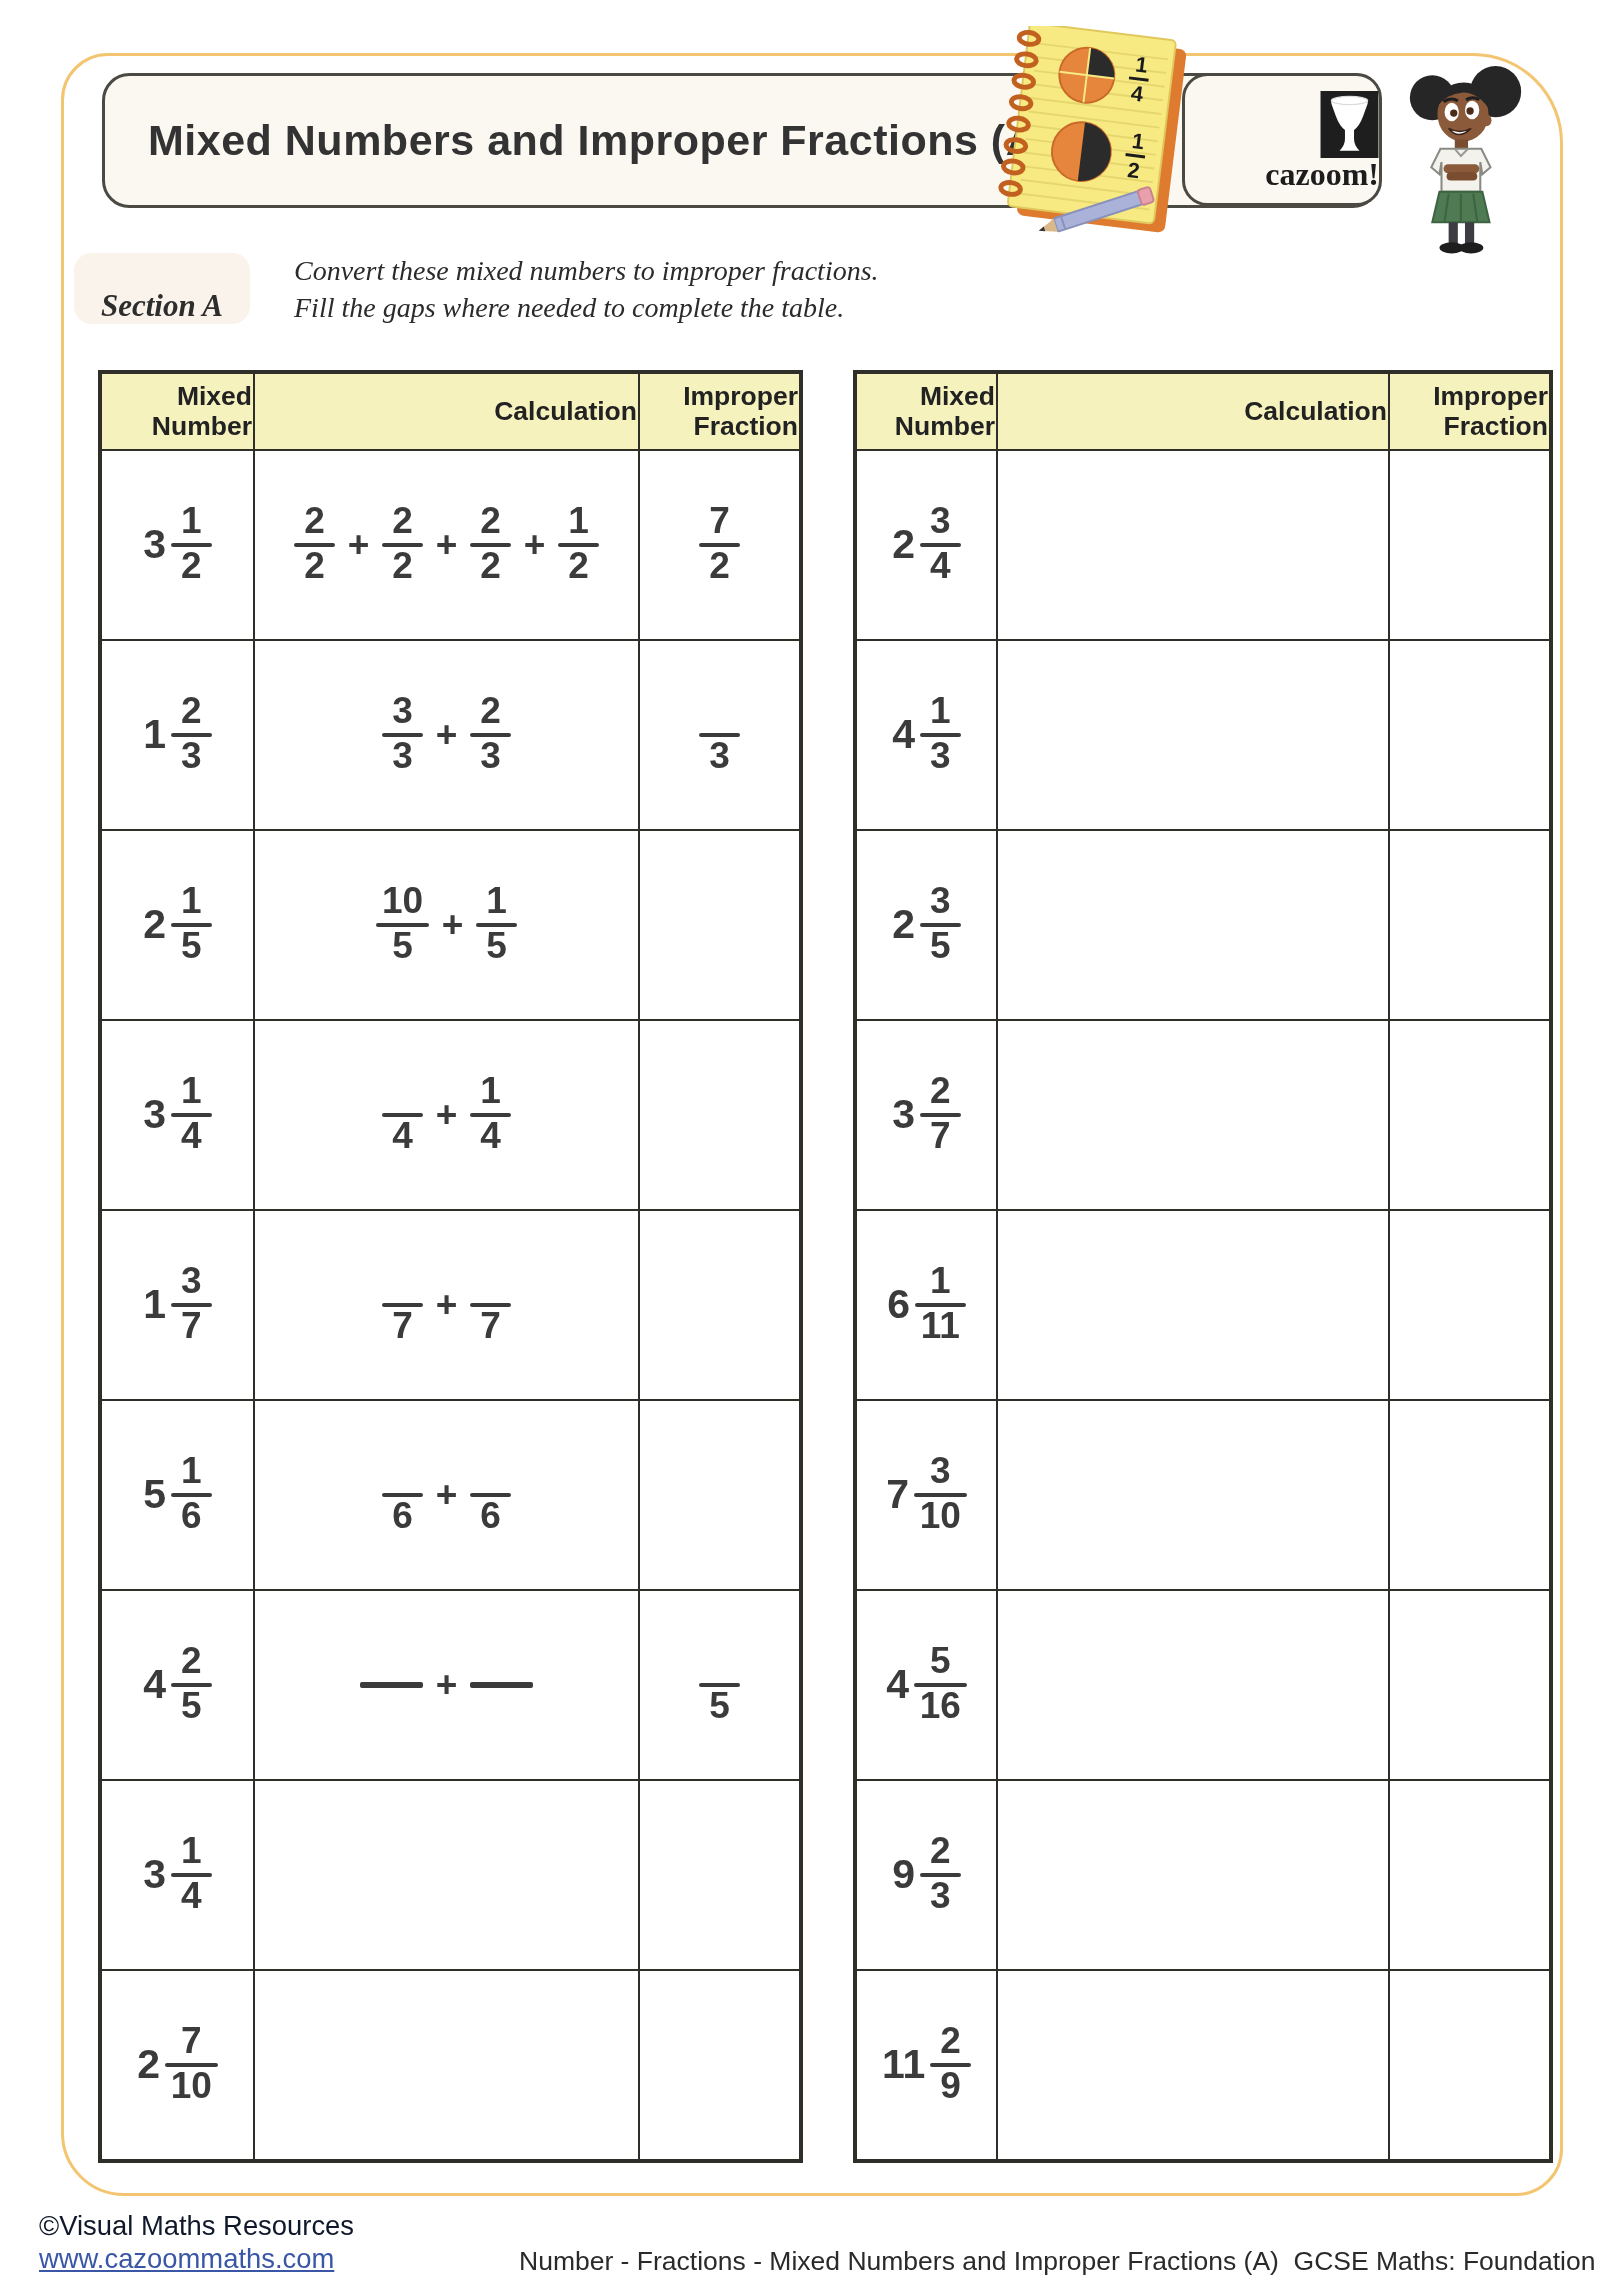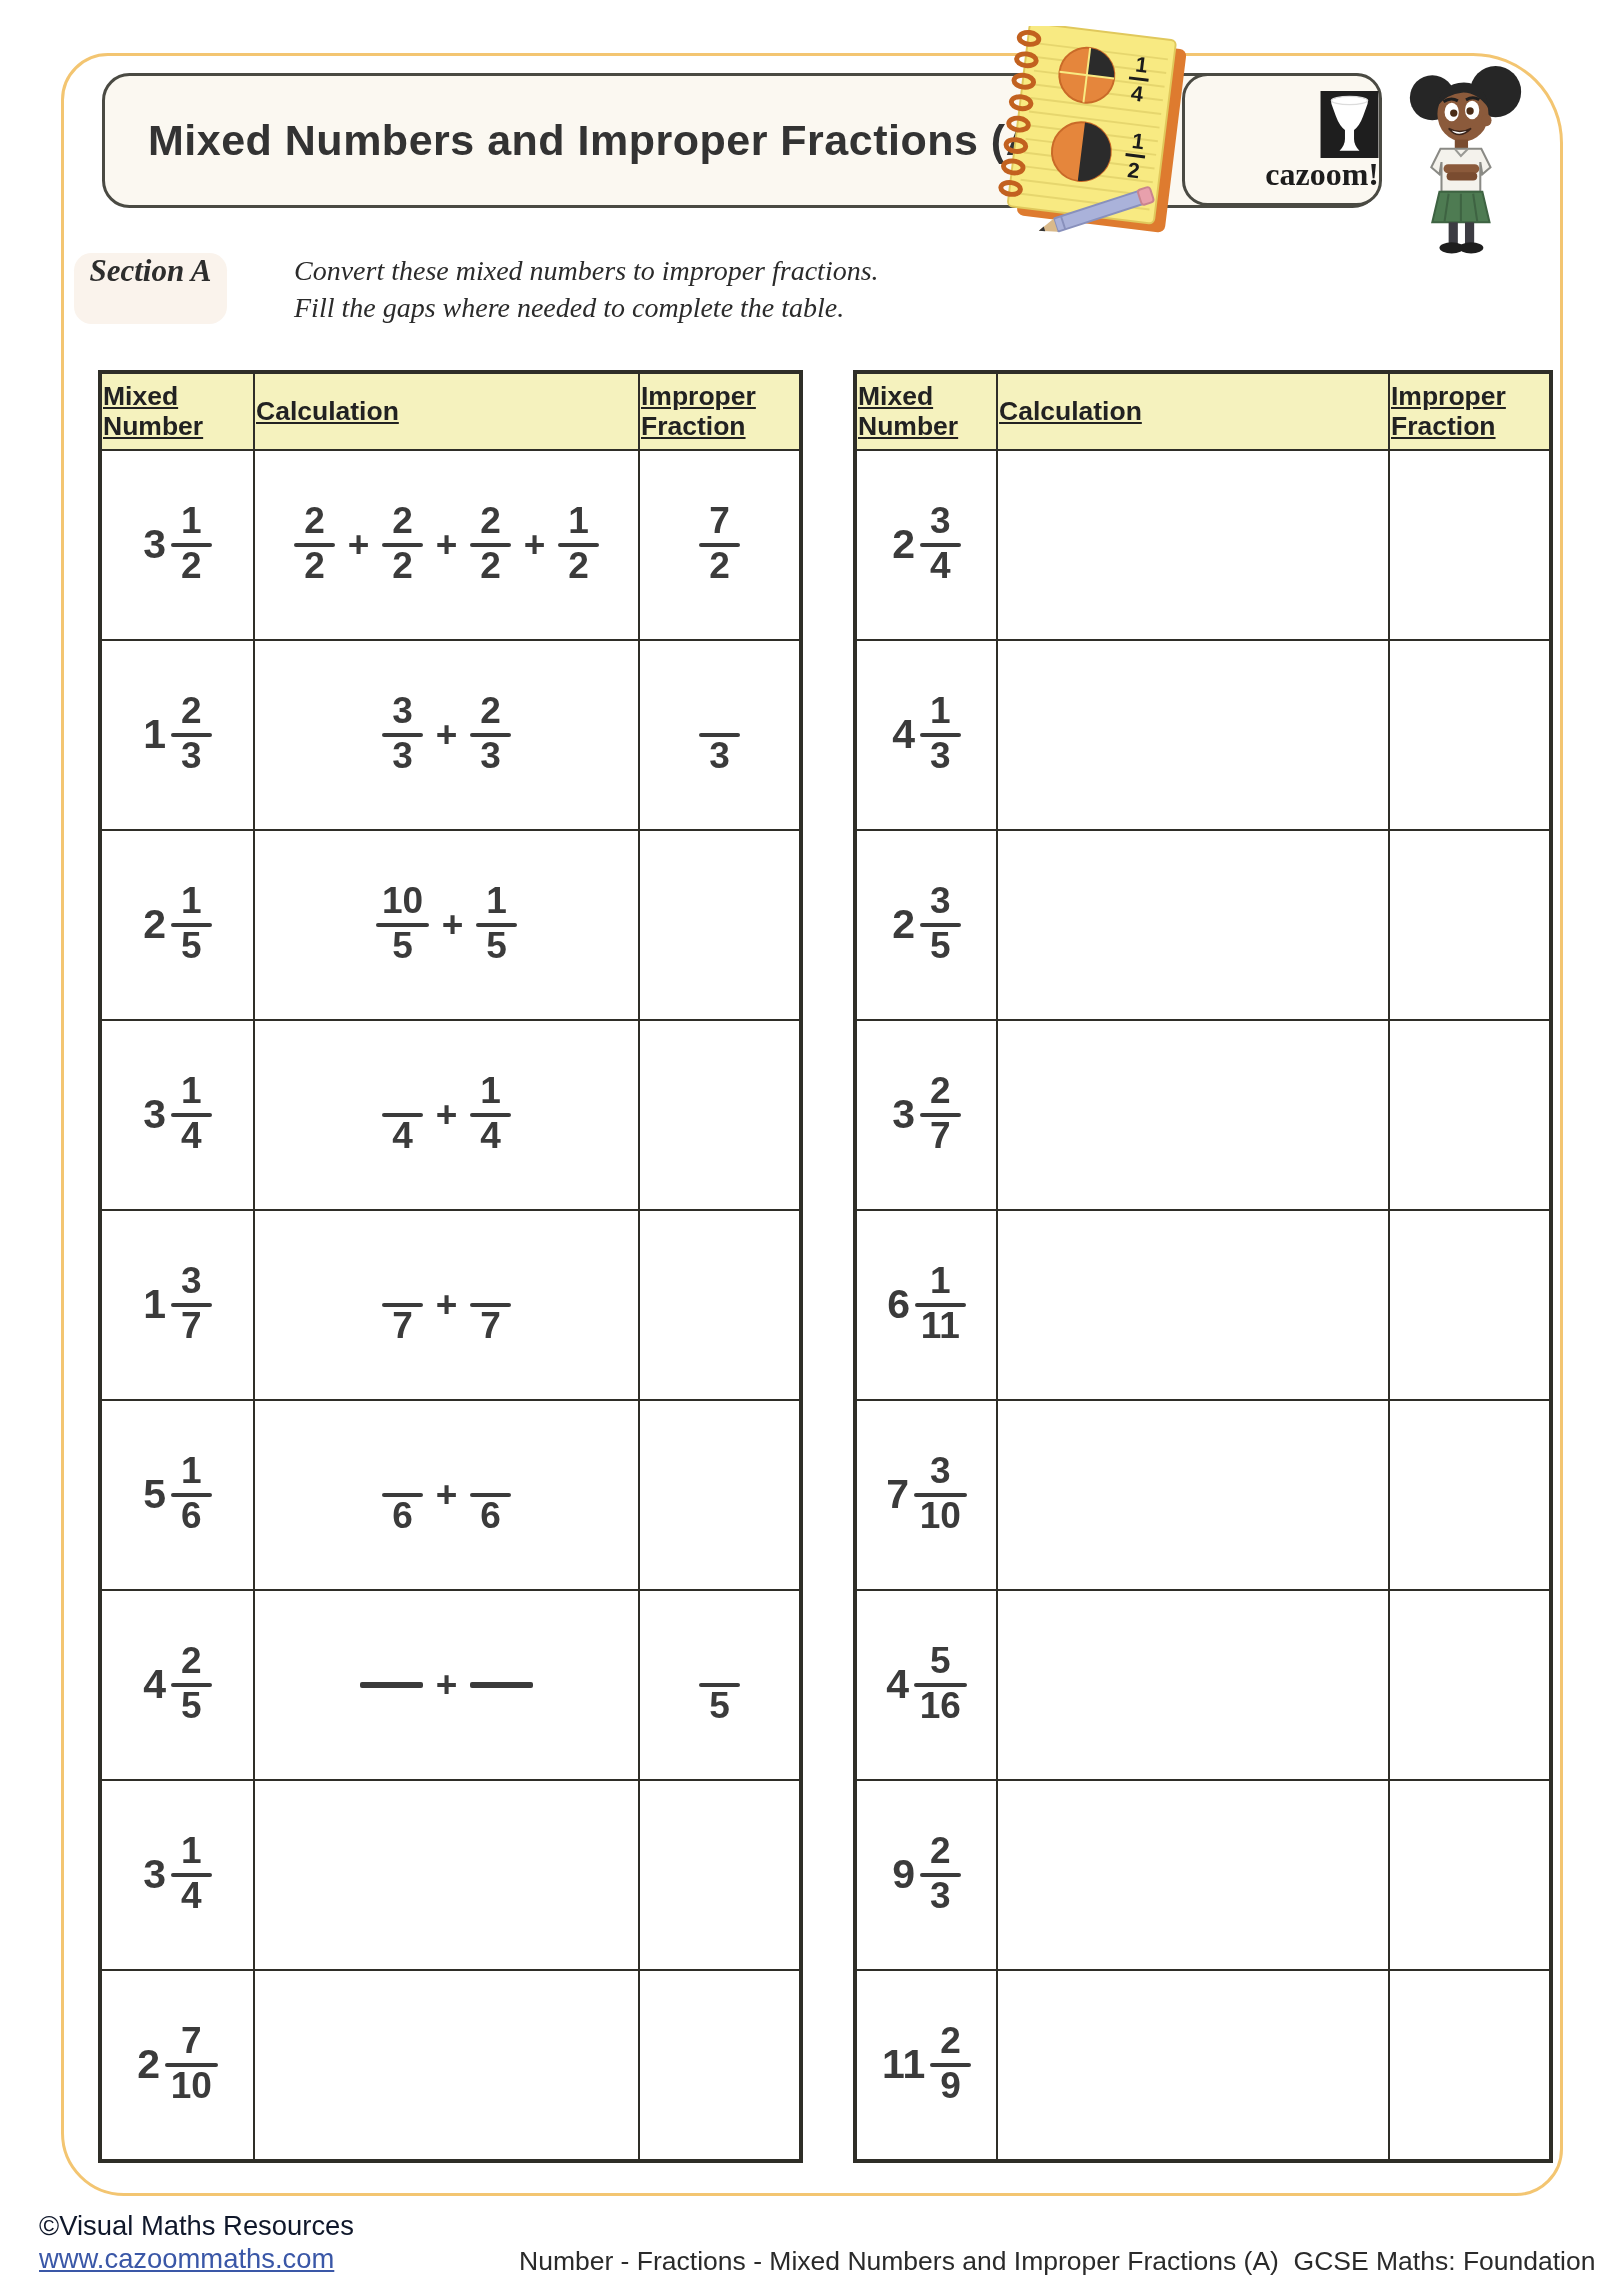--- a/index.html
+++ b/index.html
@@ -20,39 +20,39 @@
   .logo-box{position:absolute;left:1182px;top:73px;width:194px;height:127px;
     background:#FBF8F1;border:3.9px solid #4A4A43;border-radius:25.5px;
     display:flex;flex-direction:column;align-items:flex-end;justify-content:center;}
   .logo-icon{width:59px;height:67px;margin-top:2px;}
   .logo-text{font-family:"Liberation Serif",serif;font-weight:bold;font-size:32px;color:#1d1d1d;line-height:1;}
 
   .notepad{position:absolute;left:992px;top:25.5px;width:214px;height:214px;}
   .girl{position:absolute;left:1409px;top:61px;width:114px;height:194px;}
 
   
-  .section-label{position:absolute;left:74px;top:253px;width:153px;height:71px;
-    background:#FAF3EC;border-radius:17.6px;display:flex;align-items:flex-start;justify-content:center;}
+  .section-label{position:absolute;left:74px;top:253px;width:176px;height:71px;
+    background:#FAF3EC;border-radius:17.6px;display:flex;align-items:flex-end;justify-content:center;}
   .section-label span{font-family:"Liberation Serif",serif;font-style:italic;font-weight:bold;
     font-size:31px;color:#2d2d2d;}
   .instructions{position:absolute;left:294px;top:253px;width:882px;
     font-family:"Liberation Serif",serif;font-style:italic;font-size:28px;color:#2b2b2b;line-height:1.32;}
 
   
   table.work-table{position:absolute;top:370px;border-collapse:collapse;table-layout:fixed;background:#fff;
     border:4.9px solid #2F2E28;}
   #table-0{left:98px;width:701px;}
   #table-1{left:853px;width:696px;}
   .work-table col.c-mixed{width:154px;}
   .work-table col.c-calc{width:385px;}
   .work-table col.c-improper{width:162px;}
   #table-1 col.c-mixed{width:142px;}
   #table-1 col.c-calc{width:392px;}
   .work-table th{background:#F5F2BE;border:2.9px solid #2F2E28;height:73px;
-    font-size:26.5px;font-weight:bold;color:#222;line-height:1.12;text-align:left;vertical-align:middle;text-decoration:underline;}
+    font-size:26.5px;font-weight:bold;color:#222;line-height:1.12;text-align:right;vertical-align:middle;}
   .work-table td{border:2.9px solid #2F2E28;height:186px;text-align:center;vertical-align:middle;}
 
   
   .frac{display:inline-flex;flex-direction:column;align-items:center;vertical-align:middle;}
   .frac .num,.frac .den{font-size:37px;font-weight:bold;color:#3b3b3b;line-height:1.05;
     padding:0 5.9px;min-height:41px;min-width:27.4px;box-sizing:border-box;}
   .frac .bar{align-self:stretch;height:4.9px;background:#3b3b3b;border-radius:2px;min-width:41px;}
   .frac.blank .bar{min-width:63px;height:5.9px;}
   .mixed{display:inline-flex;align-items:center;gap:4.9px;}
   .whole{font-size:41px;font-weight:bold;color:#3b3b3b;}

